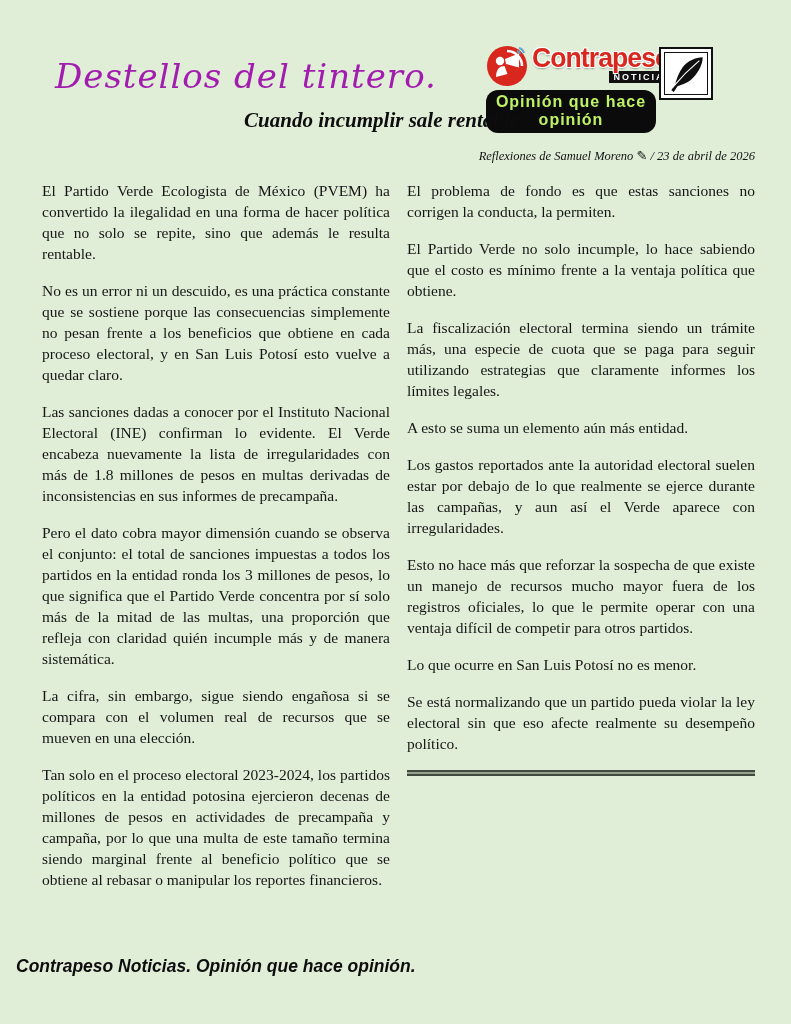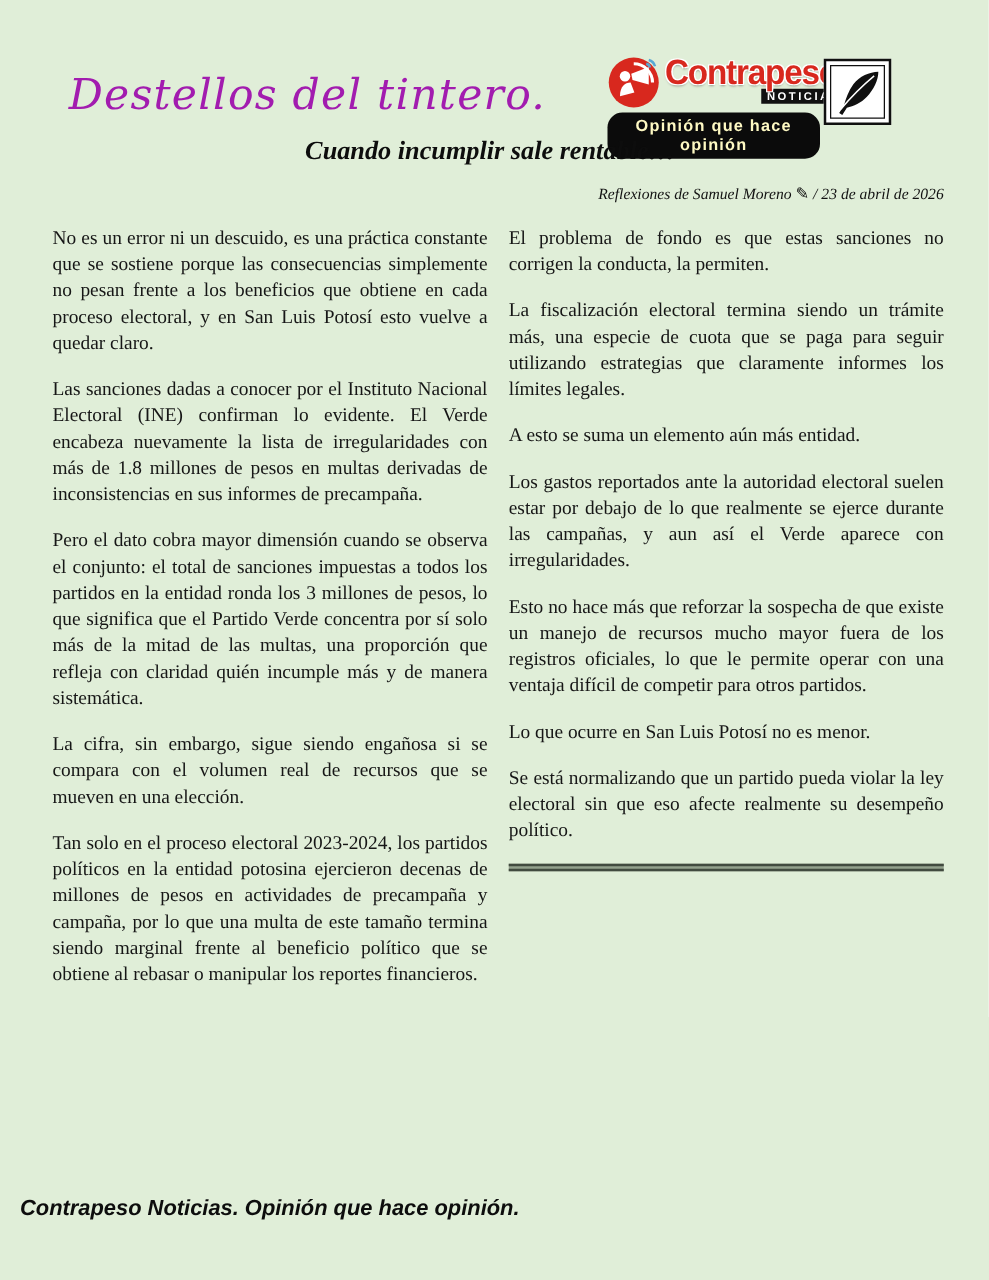--- a/index.html
+++ b/index.html
@@ -51,26 +51,26 @@
     font-family: "Liberation Sans", sans-serif;
     font-weight: bold;
     font-size: 9px;
     letter-spacing: 2px;
     padding: 1px 5px;
   }
   .tagline-pill {
     margin-top: 3px;
     width: 170px;
     background: #0b0b0b;
-    color: #fef9c3;
+    color: #bef264;
     border-radius: 12px;
     text-align: center;
     font-family: "Liberation Sans", sans-serif;
     font-weight: bold;
-    font-size: 13px;
+    font-size: 16px;
     letter-spacing: 1px;
     padding: 3px 0 4px 0;
   }
   .quill-box {
     position: absolute;
     left: 659px;
     top: 47px;
     width: 54px;
     height: 53px;
     background: #ffffff;
@@ -189,28 +189,30 @@
   <div class="article-title">Cuando incumplir sale rentable…</div>
 
   <div class="byline">
     <span>Reflexiones de Samuel Moreno</span>
     <span class="pen">✎</span>
     <span>/ 23 de abril de 2026</span>
   </div>
 
   <div class="columns">
     <div class="col">
+      <p>El Partido Verde Ecologista de México (PVEM) ha convertido la ilegalidad en una forma de hacer política que no solo se repite, sino que además le resulta rentable.</p>
       <p>No es un error ni un descuido, es una práctica constante que se sostiene porque las consecuencias simplemente no pesan frente a los beneficios que obtiene en cada proceso electoral, y en San Luis Potosí esto vuelve a quedar claro.</p>
       <p>Las sanciones dadas a conocer por el Instituto Nacional Electoral (INE) confirman lo evidente. El Verde encabeza nuevamente la lista de irregularidades con más de 1.8 millones de pesos en multas derivadas de inconsistencias en sus informes de precampaña.</p>
       <p>Pero el dato cobra mayor dimensión cuando se observa el conjunto: el total de sanciones impuestas a todos los partidos en la entidad ronda los 3 millones de pesos, lo que significa que el Partido Verde concentra por sí solo más de la mitad de las multas, una proporción que refleja con claridad quién incumple más y de manera sistemática.</p>
       <p>La cifra, sin embargo, sigue siendo engañosa si se compara con el volumen real de recursos que se mueven en una elección.</p>
       <p>Tan solo en el proceso electoral 2023-2024, los partidos políticos en la entidad potosina ejercieron decenas de millones de pesos en actividades de precampaña y campaña, por lo que una multa de este tamaño termina siendo marginal frente al beneficio político que se obtiene al rebasar o manipular los reportes financieros.</p>
     </div>
     <div class="col">
       <p>El problema de fondo es que estas sanciones no corrigen la conducta, la permiten.</p>
+      <p>El Partido Verde no solo incumple, lo hace sabiendo que el costo es mínimo frente a la ventaja política que obtiene.</p>
       <p>La fiscalización electoral termina siendo un trámite más, una especie de cuota que se paga para seguir utilizando estrategias que claramente informes los límites legales.</p>
       <p>A esto se suma un elemento aún más entidad.</p>
       <p>Los gastos reportados ante la autoridad electoral suelen estar por debajo de lo que realmente se ejerce durante las campañas, y aun así el Verde aparece con irregularidades.</p>
       <p>Esto no hace más que reforzar la sospecha de que existe un manejo de recursos mucho mayor fuera de los registros oficiales, lo que le permite operar con una ventaja difícil de competir para otros partidos.</p>
       <p>Lo que ocurre en San Luis Potosí no es menor.</p>
       <p>Se está normalizando que un partido pueda violar la ley electoral sin que eso afecte realmente su desempeño político.</p>
       <div class="divider"></div>
     </div>
   </div>
 

